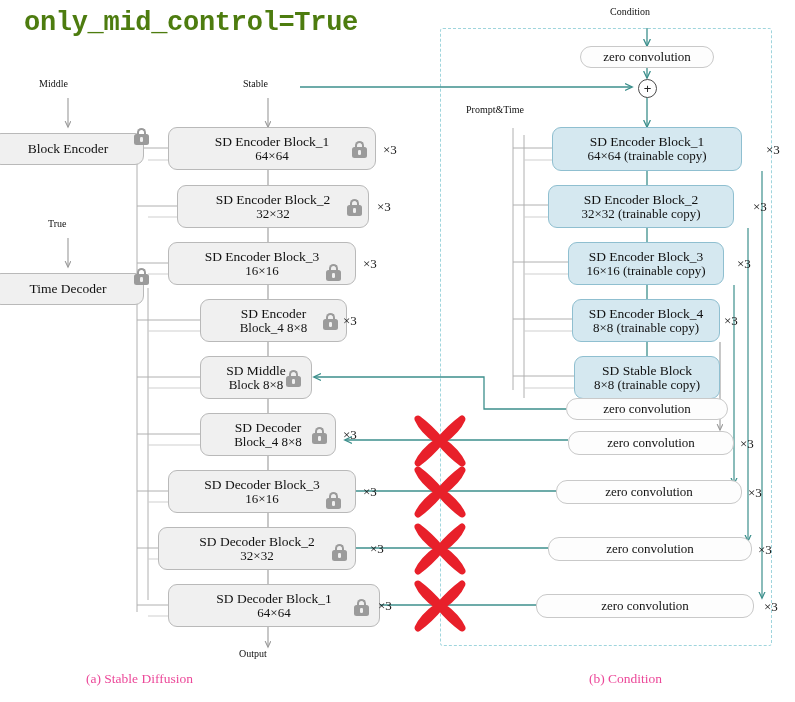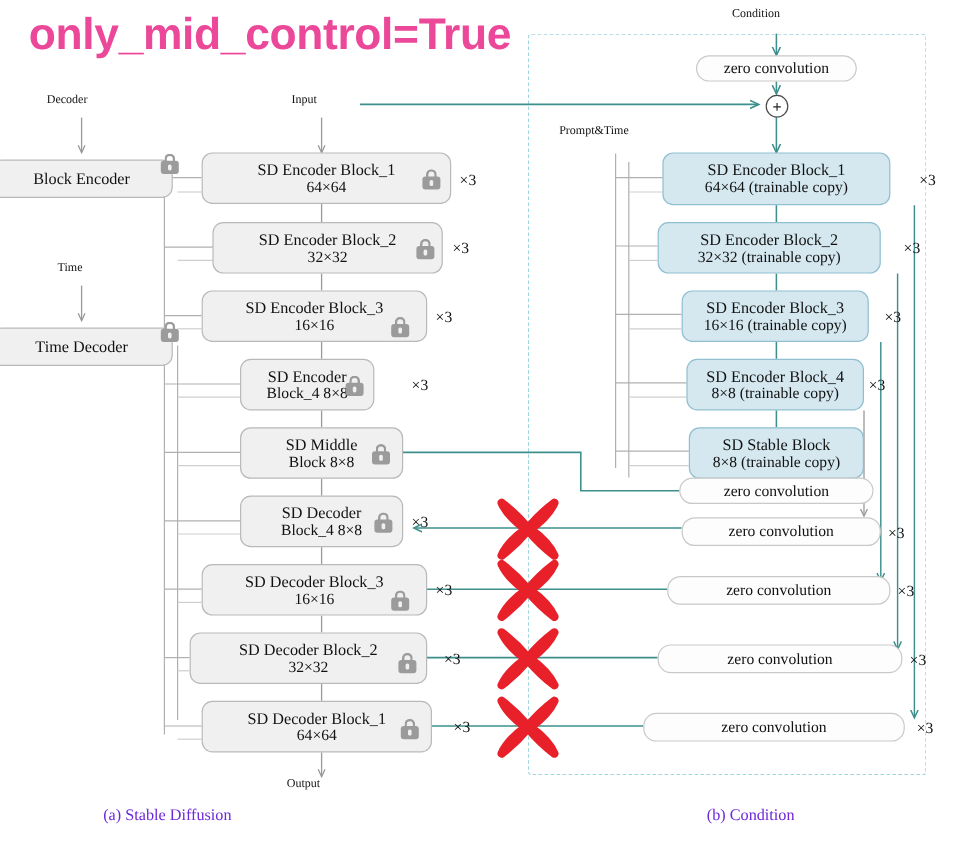--- a/index.html
+++ b/index.html
@@ -5,22 +5,22 @@
   html,body{margin:0;padding:0;background:#fff;}
   body{width:795px;height:702px;position:relative;overflow:hidden;
        font-family:"Liberation Serif","DejaVu Serif",serif;color:#111;}
 
   .layer{position:absolute;left:0;top:0;width:795px;height:702px;}
   svg.layer{pointer-events:none;}
 
   
   #title{
     position:absolute;left:24px;top:8px;
-    font-family:Liberation Sans, sans-serif;
-    font-weight:bold;font-size:37px;color:#ec4899;letter-spacing:-0.3px;
+    font-family:Liberation Mono, monospace;
+    font-weight:bold;font-size:27px;color:#4d7c0f;letter-spacing:-0.3px;
     white-space:nowrap;
   }
 
   
   .node{
     position:absolute;box-sizing:border-box;
     border:1px solid #b9b9b9;border-radius:9px;
     background:#f0f0f0;
     display:flex;flex-direction:column;align-items:center;justify-content:center;
     text-align:center;line-height:1.12;
@@ -40,21 +40,21 @@
   .lock .body{
     position:absolute;left:0;top:6.2px;width:15px;height:10.8px;
     background:#9b9b9b;border-radius:2.5px;
   }
   .lock .kh{position:absolute;left:6.2px;top:9.4px;width:2.6px;height:4.6px;
             background:#f0f0f0;border-radius:1.3px;}
 
   
   .tlabel{position:absolute;font-size:10px;color:#111;white-space:nowrap;}
   .xlabel{position:absolute;font-size:13px;color:#111;white-space:nowrap;}
-  .caption{position:absolute;font-size:13.5px;color:#6d28d9;white-space:nowrap;}
+  .caption{position:absolute;font-size:13.5px;color:#ec4899;white-space:nowrap;}
 
   
   #ctrl-box{
     position:absolute;left:440px;top:28px;width:332px;height:618px;
     border:1.4px dashed #9fd5dd;border-radius:3px;box-sizing:border-box;
     background:transparent;
   }
 
   
   #plus{
@@ -171,23 +171,23 @@
   <g stroke="#3c8f8c" stroke-width="1.2" fill="none">
     <path d="M762,171 L762,598" marker-end="url(#ar-teal)"></path>
     <path d="M748,228 L748,541" marker-end="url(#ar-teal)"></path>
     <path d="M734,285 L734,484" marker-end="url(#ar-teal)"></path>
   </g>
   <g stroke="#9a9a9a" stroke-width="1.1" fill="none">
     <path d="M720,342 L720,430" marker-end="url(#ar-grey)"></path>
   </g>
 </svg>
 
-<div class="tlabel" style="left:39px;top:78px;">Decoder</div>
-<div class="tlabel" style="left:48px;top:218px;">Time</div>
-<div class="tlabel" style="left:243px;top:78px;">Input</div>
+<div class="tlabel" style="left:39px;top:78px;">Middle</div>
+<div class="tlabel" style="left:48px;top:218px;">True</div>
+<div class="tlabel" style="left:243px;top:78px;">Stable</div>
 <div class="tlabel" style="left:239px;top:648px;">Output</div>
 <div class="tlabel" style="left:610px;top:6px;">Condition</div>
 <div class="tlabel" style="left:466px;top:104px;">Prompt&amp;Time</div>
 
 <div class="node" style="left:-8px;top:133px;width:152px;height:32px;">
   <div>Block Encoder</div>
   <span class="lock" style="right:-6px;top:-6px;">
     <span class="shack"></span>
       <span class="body"></span>
       <span class="kh"></span>
@@ -229,32 +229,32 @@
   <div>SD Encoder Block_3</div>
   <div class="l2">16×16</div>
   <span class="lock" style="right:14px;top:21px;">
     <span class="shack"></span>
       <span class="body"></span>
       <span class="kh"></span>
   </span>
 </div>
 <div class="xlabel" style="left:363px;top:256px;">×3</div>
 
-<div class="node" style="left:200px;top:299px;width:112px;height:43px;">
+<div class="node" style="left:200px;top:299px;width:147px;height:43px;">
   <div>SD Encoder</div>
   <div class="l2">Block_4 8×8</div>
   <span class="lock" style="right:8px;top:13px;">
     <span class="shack"></span>
       <span class="body"></span>
       <span class="kh"></span>
   </span>
 </div>
 <div class="xlabel" style="left:343px;top:313px;">×3</div>
 
-<div class="node" style="left:200px;top:356px;width:136px;height:43px;">
+<div class="node" style="left:200px;top:356px;width:112px;height:43px;">
   <div>SD Middle</div>
   <div class="l2">Block 8×8</div>
   <span class="lock" style="right:10px;top:13px;">
     <span class="shack"></span>
       <span class="body"></span>
       <span class="kh"></span>
   </span>
 </div>
 
 <div class="node" style="left:200px;top:413px;width:136px;height:43px;">
@@ -283,21 +283,21 @@
   <div>SD Decoder Block_2</div>
   <div class="l2">32×32</div>
   <span class="lock" style="right:8px;top:16px;">
     <span class="shack"></span>
       <span class="body"></span>
       <span class="kh"></span>
   </span>
 </div>
 <div class="xlabel" style="left:370px;top:541px;">×3</div>
 
-<div class="node" style="left:168px;top:584px;width:192px;height:43px;">
+<div class="node" style="left:168px;top:584px;width:212px;height:43px;">
   <div>SD Decoder Block_1</div>
   <div class="l2">64×64</div>
   <span class="lock" style="right:10px;top:14px;">
     <span class="shack"></span>
       <span class="body"></span>
       <span class="kh"></span>
   </span>
 </div>
 <div class="xlabel" style="left:378px;top:598px;">×3</div>
 

